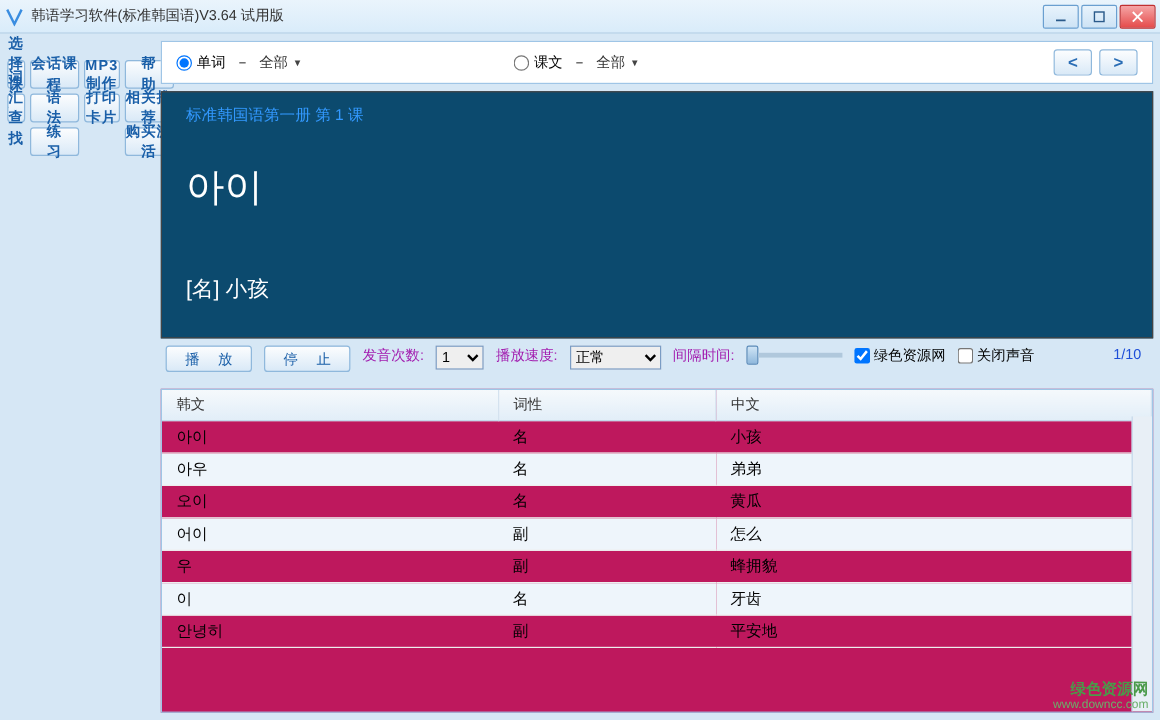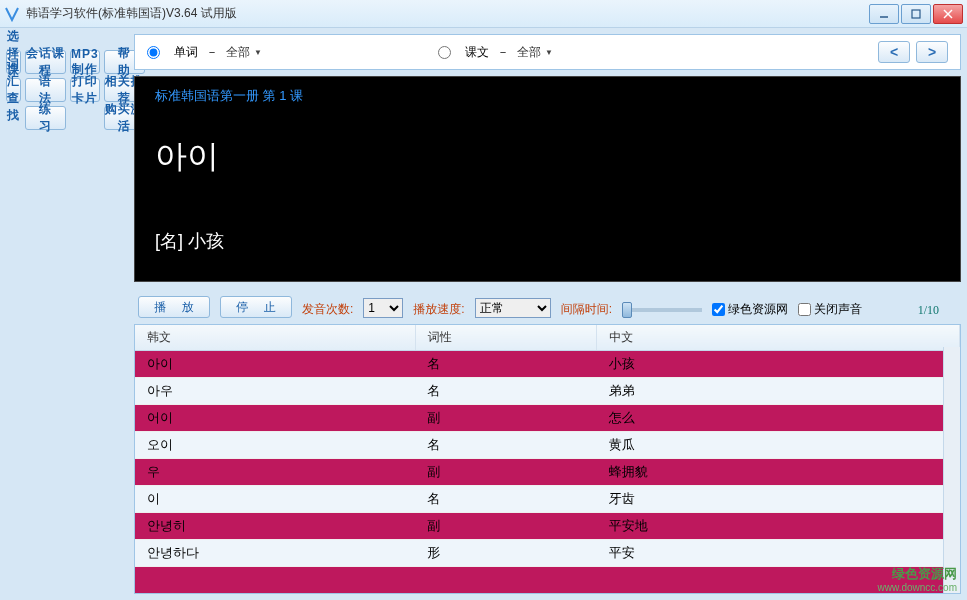--- a/index.html
+++ b/index.html
@@ -15,42 +15,42 @@
     
     .app-body { display: flex; height: 572px; padding: 6px; gap: 6px; }
     
     .sidebar { width: 122px; display: flex; flex-direction: row; gap: 4px; padding-top: 16px; }
     .sidebar-group { display: flex; flex-direction: column; gap: 4px; margin-bottom: 16px; }
     .side-btn { height: 24px; background: linear-gradient(#fcfdfe, #d9e9f7); border: 1px solid #8fb8dc; border-radius: 3px; font-size: 12px; color: #1a5fa8; font-weight: bold; cursor: pointer; display: flex; align-items: center; justify-content: center; letter-spacing: 1px; }
     
     .main-area { flex: 1; display: flex; flex-direction: column; gap: 6px; }
     
     .top-filter { height: 36px; background: #fff; border: 1px solid #9fc5e6; display: flex; align-items: center; padding: 0 12px; gap: 8px; }
-    .radio-group { display: flex; align-items: center; gap: 12px; font-size: 12px; }
+    .radio-group { display: flex; align-items: center; gap: 2px; font-size: 12px; }
     .radio-input { margin-right: 2px; }
     .dropdown { display: flex; align-items: center; gap: 4px; font-size: 12px; color: #333; cursor: pointer; }
     .dropdown::after { content: "▼"; font-size: 8px; color: #444; }
     .spacer { flex: 1; }
     .nav-btns { display: flex; gap: 6px; }
     .nav-btn { width: 32px; height: 22px; background: linear-gradient(#fcfdfe, #d9e9f7); border: 1px solid #8fb8dc; border-radius: 3px; cursor: pointer; display: flex; align-items: center; justify-content: center; color: #2a6db5; font-weight: bold; font-size: 14px; }
     
-    .blackboard { height: 206px; background: #000000; border: 1px solid #444; padding: 10px 20px; color: #fff; position: relative; }
+    .blackboard { height: 206px; background: #0c4a6e; border: 1px solid #444; padding: 10px 20px; color: #fff; position: relative; }
     .lesson-title { color: #3399ff; font-size: 13px; margin-bottom: 30px; }
     .korean-word { font-size: 32px; color: #fff; margin-bottom: 50px; font-family: "Malgun Gothic", sans-serif; }
     .word-meaning { font-size: 18px; color: #fff; }
     
-    .controls-bar { height: 30px; display: flex; align-items: flex-end; gap: 10px; font-size: 12px; padding: 0 4px; }
+    .controls-bar { height: 30px; display: flex; align-items: flex-start; gap: 10px; font-size: 12px; padding: 0 4px; }
     .ctrl-btn { width: 72px; height: 22px; background: linear-gradient(#fcfdfe, #d9e9f7); border: 1px solid #8fb8dc; border-radius: 3px; font-size: 12px; color: #1a5fa8; cursor: pointer; letter-spacing: 6px; padding-left: 6px; }
-    .ctrl-label { color: #c2410c; }
+    .ctrl-label { color: #a21caf; }
     .ctrl-select { height: 20px; font-size: 12px; border: 1px solid #7a9cc4; }
     .slider-wrap { display: flex; align-items: center; width: 80px; }
     .slider-thumb { width: 10px; height: 16px; background: linear-gradient(#cfe4f5, #8fb8dc); border: 1px solid #5a8ab8; border-radius: 2px; }
     .slider-track { flex: 1; height: 4px; background: #b0c8dc; }
     .checkbox-wrap { display: flex; align-items: center; gap: 3px; }
-    .page-indicator { color: #0f766e; margin-left: auto; margin-right: 18px; font-family: Liberation Serif, serif; }
+    .page-indicator { color: #1d4ed8; margin-left: auto; margin-right: 6px; }
     
     .table-wrap { flex: 1; background: #be185d; border: 1px solid #9fc5e6; overflow: hidden; position: relative; }
     .vocab-table { width: 100%; border-collapse: collapse; font-size: 13px; }
     .vocab-table th { text-align: left; padding: 4px 12px; background: linear-gradient(#f5f9fc, #e2eef8); border-bottom: 1px solid #c4d8ea; border-right: 1px solid #d4e2ef; font-weight: normal; font-size: 12px; color: #333; height: 22px; }
     .vocab-table td { padding: 4px 12px; border-bottom: 1px solid #eee; height: 24px; }
     .vocab-table tbody tr:nth-child(even) { background: #eef5fb; }
     .col-korean { width: 34%; }
     .col-pos { width: 22%; }
     .col-chinese { width: 44%; }
     .table-scrollbar { position: absolute; right: 0; top: 22px; bottom: 0; width: 17px; background: #e8eff6; border-left: 1px solid #c4d8ea; }
@@ -179,48 +179,43 @@
               <td>아이</td>
               <td>名</td>
               <td>小孩</td>
             </tr>
             <tr>
               <td>아우</td>
               <td>名</td>
               <td>弟弟</td>
             </tr>
             <tr>
+              <td>오이</td>
+              <td>名</td>
+              <td>黄瓜</td>
+            </tr>
+            <tr>
               <td>어이</td>
               <td>副</td>
               <td>怎么</td>
             </tr>
             <tr>
-              <td>오이</td>
-              <td>名</td>
-              <td>黄瓜</td>
-            </tr>
-            <tr>
               <td>우</td>
               <td>副</td>
               <td>蜂拥貌</td>
             </tr>
             <tr>
               <td>이</td>
               <td>名</td>
               <td>牙齿</td>
             </tr>
             <tr>
               <td>안녕히</td>
               <td>副</td>
               <td>平安地</td>
-            </tr>
-            <tr>
-              <td>안녕하다</td>
-              <td>形</td>
-              <td>平安</td>
             </tr>
           </tbody>
       </table>
       <div class="table-scrollbar"></div>
     </div>
   </div>
 </div>
 
 <div class="watermark">
   <div class="w1">绿色资源网</div>

